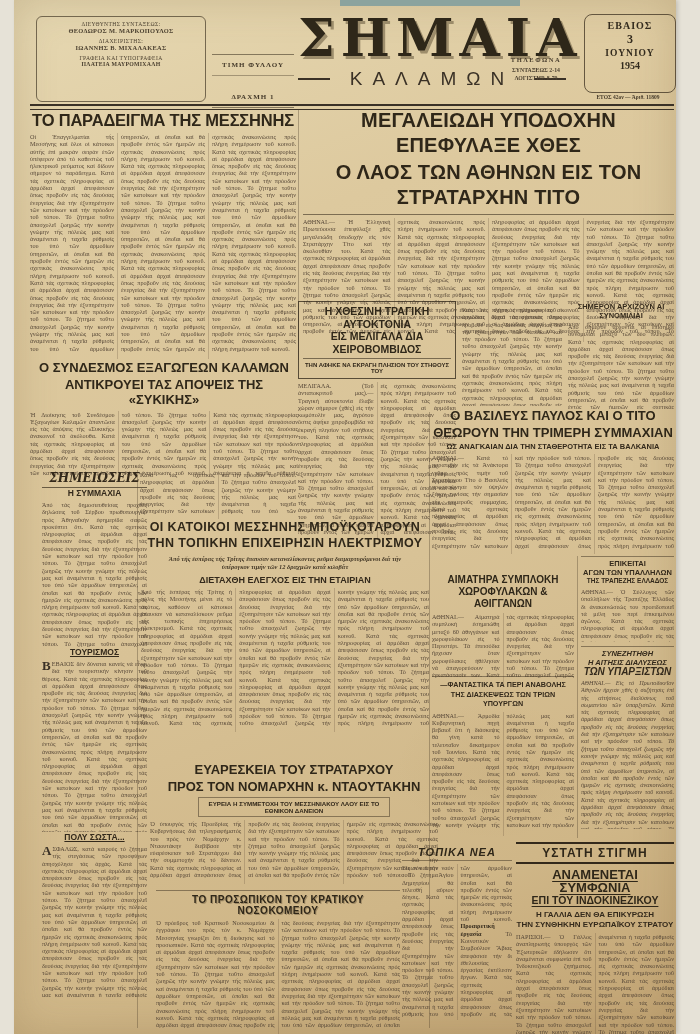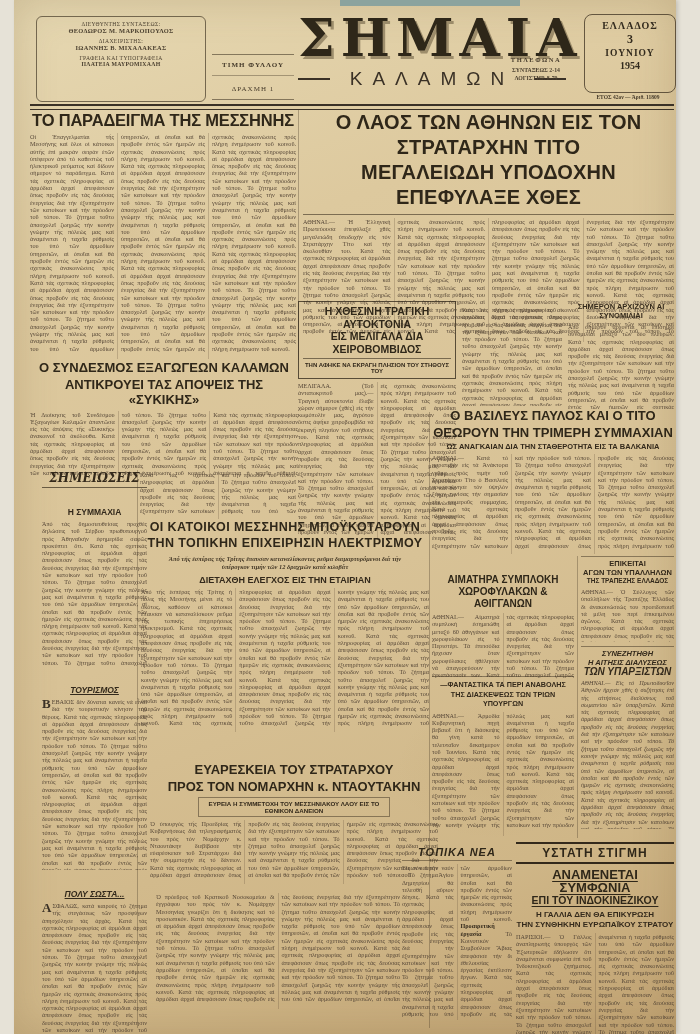--- a/index.html
+++ b/index.html
@@ -9,21 +9,21 @@
     background:linear-gradient(160deg,#e6d8b2 0%,#ddc99e 25%,#d8c296 55%,#cfb687 82%,#c0a272 100%);
     box-shadow:inset 0 0 40px rgba(120,95,55,.25), 2px 0 4px rgba(0,0,0,.15);}
   .stain{position:absolute;border-radius:50%;pointer-events:none;}
   .vrule{position:absolute;width:1px;background:rgba(75,60,40,.35);}
   
   .mbox{position:absolute;border:1px solid rgba(70,58,40,.7);border-radius:6px;text-align:center;color:#4a3f2f;}
   .mbox .r{font-size:5.6px;letter-spacing:.4px;margin-top:4px;}
   .mbox .n{font-size:6.4px;font-weight:bold;letter-spacing:.3px;}
   #price-box{position:absolute;text-align:center;color:#453a2a;border-top:1px solid rgba(70,58,40,.6);border-bottom:1px solid rgba(70,58,40,.6);padding:6px 0;}
   #price-box .l{font-size:7px;letter-spacing:1px;font-weight:bold;}
-  #price-box .v{font-size:7px;letter-spacing:1px;font-weight:normal;margin-top:6px;border-top:1px solid rgba(70,58,40,.4);padding-top:9px;text-align:center;}
+  #price-box .v{font-size:7px;letter-spacing:1px;font-weight:bold;margin-top:6px;border-top:1px solid rgba(70,58,40,.4);padding-top:17px;text-align:center;}
   #paper-title{position:absolute;text-align:center;}
   #paper-title .t{font-family:"DejaVu Serif",serif;font-weight:bold;font-size:52px;line-height:56px;letter-spacing:6px;color:#2e2719;text-shadow:2.5px 2.5px 0 rgba(90,75,50,.5);}
   #paper-title .sub{display:flex;align-items:center;gap:20px;margin-top:2px;color:#3a3126;}
   #paper-title .sub .dash{flex:1;height:2px;background:#3a3126;}
   #paper-title .sub .s{font-family:"Liberation Sans",sans-serif;font-size:19px;letter-spacing:10px;font-weight:400;}
   #phones{position:absolute;text-align:center;color:#4a3f2f;}
   #phones .l{font-size:6.5px;font-weight:bold;letter-spacing:1.5px;margin-bottom:4px;}
   #phones .p{font-size:5.8px;font-weight:bold;margin-top:2px;}
   #date-box{position:absolute;border:1.5px solid rgba(60,48,32,.75);border-radius:8px;text-align:center;color:#332b1e;padding-top:5px;}
   #date-box .d1{font-size:10px;font-weight:bold;letter-spacing:1px;}
@@ -39,22 +39,22 @@
   .cols2{column-count:2;} .cols3{column-count:3;} .cols4{column-count:4;}
   .dc{float:left;font-size:13px;line-height:11px;font-weight:bold;padding-right:1px;color:#3a3126;}
   .subbold{font-family:"Liberation Sans",sans-serif;font-weight:bold;color:#33291b;text-align:center;}
   .deck{font-size:6.4px;line-height:8px;font-weight:bold;color:#463a28;text-align:center;font-style:italic;}
   b.inb{color:#33291b;}
   #meligala-frame{border:1.5px solid rgba(55,45,30,.8);padding:3px 4px 4px;}
   #meligala-frame .mh{font-size:10.5px;line-height:12.5px;}
   #meligala-frame .msub{font-size:6px;border-top:1px solid rgba(55,45,30,.6);margin-top:3px;padding-top:3px;}
   .kickbox{border-top:2px solid #33291b;border-bottom:2px solid #33291b;padding:2px 0;}
   .scripthead{font-family:"DejaVu Serif",serif;font-style:italic;font-weight:bold;font-size:12px;color:#33291b;text-align:center;border-bottom:1px solid rgba(55,45,30,.7);padding-bottom:2px;}
-  .smallsub{font-family:"Liberation Sans",sans-serif;font-weight:bold;font-size:8.5px;color:#33291b;text-align:center;margin:19px 0 2px;}
-  .smallsub.it{font-style:italic;text-decoration:underline;}
+  .smallsub{font-family:"Liberation Sans",sans-serif;font-weight:bold;font-size:8.5px;color:#33291b;text-align:center;margin:0 0 2px;}
+  .smallsub.it{text-decoration:underline;}
   .u{text-decoration:underline;text-underline-offset:2px;}
 </style>
 </head>
 <body>
 
 <div id="scan">
   <div id="sheet">
     <div class="stain" style="left:40px;top:180px;width:120px;height:90px;background:radial-gradient(ellipse,rgba(150,115,60,.10),transparent 70%);"></div>
     <div class="stain" style="left:380px;top:700px;width:200px;height:140px;background:radial-gradient(ellipse,rgba(150,115,60,.08),transparent 70%);"></div>
   </div>
@@ -83,38 +83,38 @@
     </div>
   </div>
 
   <div id="phones" style="left:500px;top:56px;width:72px;">
     <div class="l">ΤΗΛΕΦΩΝΑ</div>
     <div class="p">ΣΥΝΤΑΞΕΩΣ 2-14</div>
     <div class="p">ΛΟΓΙΣΤΗΡ. 8-79</div>
   </div>
 
   <div id="date-box" style="left:584px;top:14px;width:90px;height:72px;">
-    <div class="d1">ΕΛΛΑΔΟΣ</div>
+    <div class="d1">ΕΒΑΙΟΣ</div>
     <div class="d2">3</div>
     <div class="d3">ΙΟΥΝΙΟΥ</div>
     <div class="d4">1954</div>
   </div>
   <div id="issue-line" style="left:580px;top:94px;width:96px;">ΕΤΟΣ 42ον — Ἀριθ. 11809</div>
 
   <div id="masthead-rule" style="left:30px;top:104px;width:644px;"></div>
 
   <section class="story" style="left:30px;top:111px;width:266px;">
     <h2 class="hl" style="font-size:16.5px;letter-spacing:-.2px;">ΤΟ ΠΑΡΑΔΕΙΓΜΑ ΤΗΣ ΜΕΣΣΗΝΗΣ</h2>
     <div class="body cols3" style="height:226px;">Οἱ Ἐπαγγελματίαι τῆς Μεσσήνης καί ὅλοι οἱ κάτοικοι αὐτῆς ἐπί μακράν σειράν ἐτῶν ὑπέφερον ἀπό τό καθεστώς τοῦ ἠλεκτρικοῦ ρεύματος καί δίδουν σήμερον τό παράδειγμα. Κατά τάς σχετικάς πληροφορίας αἱ ἁρμόδιαι ἀρχαί ἀπεφάσισαν ὅπως προβοῦν εἰς τάς δεούσας ἐνεργείας διά τήν ἐξυπηρέτησιν τῶν κατοίκων καί τήν πρόοδον τοῦ τόπου. Τό ζήτημα τοῦτο ἀπασχολεῖ ζωηρῶς τήν κοινήν γνώμην τῆς πόλεώς μας καί ἀναμένεται ἡ ταχεῖα ρύθμισίς του ὑπό τῶν ἁρμοδίων ὑπηρεσιῶν, αἱ ὁποῖαι καί θά προβοῦν ἐντός τῶν ἡμερῶν εἰς σχετικάς ἀνακοινώσεις πρός πλήρη ἐνημέρωσιν τοῦ κοινοῦ. Κατά τάς σχετικάς πληροφορίας αἱ ἁρμόδιαι ἀρχαί ἀπεφάσισαν ὅπως προβοῦν εἰς τάς δεούσας ἐνεργείας διά τήν ἐξυπηρέτησιν τῶν κατοίκων καί τήν πρόοδον τοῦ τόπου. Τό ζήτημα τοῦτο ἀπασχολεῖ ζωηρῶς τήν κοινήν γνώμην τῆς πόλεώς μας καί ἀναμένεται ἡ ταχεῖα ρύθμισίς του ὑπό τῶν ἁρμοδίων ὑπηρεσιῶν, αἱ ὁποῖαι καί θά προβοῦν ἐντός τῶν ἡμερῶν εἰς σχετικάς ἀνακοινώσεις πρός πλήρη ἐνημέρωσιν τοῦ κοινοῦ. Κατά τάς σχετικάς πληροφορίας αἱ ἁρμόδιαι ἀρχαί ἀπεφάσισαν ὅπως προβοῦν εἰς τάς δεούσας ἐνεργείας διά τήν ἐξυπηρέτησιν τῶν κατοίκων καί τήν πρόοδον τοῦ τόπου. Τό ζήτημα τοῦτο ἀπασχολεῖ ζωηρῶς τήν κοινήν γνώμην τῆς πόλεώς μας καί ἀναμένεται ἡ ταχεῖα ρύθμισίς του ὑπό τῶν ἁρμοδίων ὑπηρεσιῶν, αἱ ὁποῖαι καί θά προβοῦν ἐντός τῶν ἡμερῶν εἰς σχετικάς ἀνακοινώσεις πρός πλήρη ἐνημέρωσιν τοῦ κοινοῦ. Κατά τάς σχετικάς πληροφορίας αἱ ἁρμόδιαι ἀρχαί ἀπεφάσισαν ὅπως προβοῦν εἰς τάς δεούσας ἐνεργείας διά τήν ἐξυπηρέτησιν τῶν κατοίκων καί τήν πρόοδον τοῦ τόπου. Τό ζήτημα τοῦτο ἀπασχολεῖ ζωηρῶς τήν κοινήν γνώμην τῆς πόλεώς μας καί ἀναμένεται ἡ ταχεῖα ρύθμισίς του ὑπό τῶν ἁρμοδίων ὑπηρεσιῶν, αἱ ὁποῖαι καί θά προβοῦν ἐντός τῶν ἡμερῶν εἰς σχετικάς ἀνακοινώσεις πρός πλήρη ἐνημέρωσιν τοῦ κοινοῦ. Κατά τάς σχετικάς πληροφορίας αἱ ἁρμόδιαι ἀρχαί ἀπεφάσισαν ὅπως προβοῦν εἰς τάς δεούσας ἐνεργείας διά τήν ἐξυπηρέτησιν τῶν κατοίκων καί τήν πρόοδον τοῦ τόπου. Τό ζήτημα τοῦτο ἀπασχολεῖ ζωηρῶς τήν κοινήν γνώμην τῆς πόλεώς μας καί ἀναμένεται ἡ ταχεῖα ρύθμισίς του ὑπό τῶν ἁρμοδίων ὑπηρεσιῶν, αἱ ὁποῖαι καί θά προβοῦν ἐντός τῶν ἡμερῶν εἰς σχετικάς ἀνακοινώσεις πρός πλήρη ἐνημέρωσιν τοῦ κοινοῦ. Κατά τάς σχετικάς πληροφορίας αἱ ἁρμόδιαι ἀρχαί ἀπεφάσισαν ὅπως προβοῦν εἰς τάς δεούσας ἐνεργείας διά τήν ἐξυπηρέτησιν τῶν κατοίκων καί τήν πρόοδον τοῦ τόπου. Τό ζήτημα τοῦτο ἀπασχολεῖ ζωηρῶς τήν κοινήν γνώμην τῆς πόλεώς μας καί ἀναμένεται ἡ ταχεῖα ρύθμισίς του ὑπό τῶν ἁρμοδίων ὑπηρεσιῶν, αἱ ὁποῖαι καί θά προβοῦν ἐντός τῶν ἡμερῶν εἰς σχετικάς ἀνακοινώσεις πρός πλήρη ἐνημέρωσιν τοῦ κοινοῦ.</div>
   </section>
   <div class="vrule" style="left:298px;top:110px;height:250px;"></div>
 
   <section class="story" style="left:303px;top:108px;width:371px;">
+    <h1 class="hl" style="font-size:20px;line-height:25px;letter-spacing:.2px;margin:0;">ΜΕΓΑΛΕΙΩΔΗ ΥΠΟΔΟΧΗΝ ΕΠΕΦΥΛΑΞΕ ΧΘΕΣ</h1>
     <h1 class="hl" style="font-size:20px;line-height:25px;letter-spacing:.2px;margin:2px 0 0;">Ο ΛΑΟΣ ΤΩΝ ΑΘΗΝΩΝ ΕΙΣ ΤΟΝ ΣΤΡΑΤΑΡΧΗΝ ΤΙΤΟ</h1>
-    <h1 class="hl" style="font-size:20px;line-height:25px;letter-spacing:.2px;margin:0;">ΜΕΓΑΛΕΙΩΔΗ ΥΠΟΔΟΧΗΝ ΕΠΕΦΥΛΑΞΕ ΧΘΕΣ</h1>
     <div style="border-top:1px solid rgba(60,48,32,.6);margin-top:4px;"></div>
     <div class="body cols4" style="height:124px;">ΑΘΗΝΑΙ.— Ἡ Ἑλληνική Πρωτεύουσα ἐπεφύλαξε χθές μεγαλειώδη ὑποδοχήν εἰς τόν Στρατάρχην Τίτο καί τήν ἀκολουθίαν του. Κατά τάς σχετικάς πληροφορίας αἱ ἁρμόδιαι ἀρχαί ἀπεφάσισαν ὅπως προβοῦν εἰς τάς δεούσας ἐνεργείας διά τήν ἐξυπηρέτησιν τῶν κατοίκων καί τήν πρόοδον τοῦ τόπου. Τό ζήτημα τοῦτο ἀπασχολεῖ ζωηρῶς τήν κοινήν γνώμην τῆς πόλεώς μας καί ἀναμένεται ἡ ταχεῖα ρύθμισίς του ὑπό τῶν ἁρμοδίων ὑπηρεσιῶν, αἱ ὁποῖαι καί θά προβοῦν ἐντός τῶν ἡμερῶν εἰς σχετικάς ἀνακοινώσεις πρός πλήρη ἐνημέρωσιν τοῦ κοινοῦ. Κατά τάς σχετικάς πληροφορίας αἱ ἁρμόδιαι ἀρχαί ἀπεφάσισαν ὅπως προβοῦν εἰς τάς δεούσας ἐνεργείας διά τήν ἐξυπηρέτησιν τῶν κατοίκων καί τήν πρόοδον τοῦ τόπου. Τό ζήτημα τοῦτο ἀπασχολεῖ ζωηρῶς τήν κοινήν γνώμην τῆς πόλεώς μας καί ἀναμένεται ἡ ταχεῖα ρύθμισίς του ὑπό τῶν ἁρμοδίων ὑπηρεσιῶν, αἱ ὁποῖαι καί θά προβοῦν ἐντός τῶν ἡμερῶν εἰς σχετικάς ἀνακοινώσεις πρός πλήρη ἐνημέρωσιν τοῦ κοινοῦ. Κατά τάς σχετικάς πληροφορίας αἱ ἁρμόδιαι ἀρχαί ἀπεφάσισαν ὅπως προβοῦν εἰς τάς δεούσας ἐνεργείας διά τήν ἐξυπηρέτησιν τῶν κατοίκων καί τήν πρόοδον τοῦ τόπου. Τό ζήτημα τοῦτο ἀπασχολεῖ ζωηρῶς τήν κοινήν γνώμην τῆς πόλεώς μας καί ἀναμένεται ἡ ταχεῖα ρύθμισίς του ὑπό τῶν ἁρμοδίων ὑπηρεσιῶν, αἱ ὁποῖαι καί θά προβοῦν ἐντός τῶν ἡμερῶν εἰς σχετικάς ἀνακοινώσεις πρός πλήρη ἐνημέρωσιν τοῦ κοινοῦ. Κατά τάς σχετικάς πληροφορίας αἱ ἁρμόδιαι ἀρχαί ἀπεφάσισαν ὅπως προβοῦν εἰς τάς δεούσας ἐνεργείας διά τήν ἐξυπηρέτησιν τῶν κατοίκων καί τήν πρόοδον τοῦ τόπου. Τό ζήτημα τοῦτο ἀπασχολεῖ ζωηρῶς τήν κοινήν γνώμην τῆς πόλεώς μας καί ἀναμένεται ἡ ταχεῖα ρύθμισίς του ὑπό τῶν ἁρμοδίων ὑπηρεσιῶν, αἱ ὁποῖαι καί θά προβοῦν ἐντός τῶν ἡμερῶν εἰς σχετικάς ἀνακοινώσεις πρός πλήρη ἐνημέρωσιν τοῦ κοινοῦ. Κατά τάς σχετικάς πληροφορίας αἱ ἁρμόδιαι ἀρχαί ἀπεφάσισαν ὅπως προβοῦν εἰς τάς δεούσας ἐνεργείας διά τήν ἐξυπηρέτησιν τῶν κατοίκων καί τήν πρόοδον τοῦ τόπου. Τό ζήτημα τοῦτο ἀπασχολεῖ ζωηρῶς τήν κοινήν γνώμην τῆς πόλεώς μας καί ἀναμένεται ἡ ταχεῖα ρύθμισίς του ὑπό τῶν ἁρμοδίων ὑπηρεσιῶν, αἱ ὁποῖαι καί θά προβοῦν ἐντός τῶν ἡμερῶν εἰς σχετικάς ἀνακοινώσεις πρός πλήρη ἐνημέρωσιν τοῦ κοινοῦ.</div>
   </section>
 
   <section class="story" style="left:298px;top:301px;width:158px;">
     <div id="meligala-frame">
       <div class="hl mh">Η ΧΘΕΣΙΝΗ ΤΡΑΓΙΚΗ ΑΥΤΟΚΤΟΝΙΑ</div>
       <div class="hl mh">ΕΙΣ ΜΕΛΙΓΑΛΑ ΔΙΑ ΧΕΙΡΟΒΟΜΒΙΔΟΣ</div>
       <div class="subbold msub">ΤΗΝ ΑΦΗΚΕ ΝΑ ΕΚΡΑΓΗ ΠΛΗΣΙΟΝ ΤΟΥ ΣΤΗΘΟΥΣ ΤΟΥ</div>
     </div>
@@ -196,20 +196,21 @@
   </section>
 
   <section class="story" style="left:150px;top:762px;width:288px;">
     <h2 class="hl" style="font-size:13px;line-height:15.5px;">ΕΥΑΡΕΣΚΕΙΑ ΤΟΥ ΣΤΡΑΤΑΡΧΟΥ</h2>
     <h2 class="hl" style="font-size:13px;line-height:15.5px;margin-top:1px;">ΠΡΟΣ ΤΟΝ ΝΟΜΑΡΧΗΝ κ. ΝΤΑΟΥΤΑΚΗΝ</h2>
     <div class="subbold" style="font-size:6.2px;width:64%;margin:3px auto 0;border:1px solid rgba(60,48,32,.5);padding:2px 3px;">ΕΥΡΕΙΑ Η ΣΥΜΜΕΤΟΧΗ ΤΟΥ ΜΕΣΣΗΝΙΑΚΟΥ ΛΑΟΥ ΕΙΣ ΤΟ ΕΘΝΙΚΟΝ ΔΑΝΕΙΟΝ</div>
     <div class="body cols3" style="height:64px;">Ὁ ὑπουργός τῆς Προεδρίας τῆς Κυβερνήσεως διά τηλεγραφήματός του πρός τόν Νομάρχην κ. Νταουτάκην διεβίβασε τήν εὐαρέσκειαν τοῦ Στρατάρχου διά τήν συμμετοχήν εἰς τό δάνειον. Κατά τάς σχετικάς πληροφορίας αἱ ἁρμόδιαι ἀρχαί ἀπεφάσισαν ὅπως προβοῦν εἰς τάς δεούσας ἐνεργείας διά τήν ἐξυπηρέτησιν τῶν κατοίκων καί τήν πρόοδον τοῦ τόπου. Τό ζήτημα τοῦτο ἀπασχολεῖ ζωηρῶς τήν κοινήν γνώμην τῆς πόλεώς μας καί ἀναμένεται ἡ ταχεῖα ρύθμισίς του ὑπό τῶν ἁρμοδίων ὑπηρεσιῶν, αἱ ὁποῖαι καί θά προβοῦν ἐντός τῶν ἡμερῶν εἰς σχετικάς ἀνακοινώσεις πρός πλήρη ἐνημέρωσιν τοῦ κοινοῦ. Κατά τάς σχετικάς πληροφορίας αἱ ἁρμόδιαι ἀρχαί ἀπεφάσισαν ὅπως προβοῦν εἰς τάς δεούσας ἐνεργείας διά τήν ἐξυπηρέτησιν τῶν κατοίκων καί τήν πρόοδον τοῦ τόπου. Τό ζήτημα τοῦτο ἀπασχολεῖ ζωηρῶς τήν κοινήν γνώμην τῆς πόλεώς μας καί ἀναμένεται ἡ ταχεῖα ρύθμισίς του ὑπό τῶν ἁρμοδίων ὑπηρεσιῶν, αἱ ὁποῖαι καί θά προβοῦν ἐντός τῶν ἡμερῶν εἰς σχετικάς ἀνακοινώσεις πρός πλήρη ἐνημέρωσιν τοῦ κοινοῦ. Κατά τάς σχετικάς πληροφορίας αἱ ἁρμόδιαι ἀρχαί ἀπεφάσισαν ὅπως προβοῦν εἰς τάς δεούσας ἐνεργείας διά τήν ἐξυπηρέτησιν τῶν κατοίκων καί τήν πρόοδον τοῦ τόπου. Τό ζήτημα τοῦτο ἀπασχολεῖ ζωηρῶς τήν κοινήν γνώμην τῆς πόλεώς μας καί ἀναμένεται ἡ ταχεῖα ρύθμισίς του ὑπό τῶν ἁρμοδίων ὑπηρεσιῶν, αἱ ὁποῖαι καί θά προβοῦν ἐντός τῶν ἡμερῶν εἰς σχετικάς ἀνακοινώσεις πρός πλήρη ἐνημέρωσιν τοῦ κοινοῦ.</div>
   </section>
 
   <section class="story" style="left:156px;top:890px;width:244px;">
+    <div class="hl" style="font-size:10px;letter-spacing:.5px;border-top:1px solid rgba(60,48,32,.5);padding-top:3px;text-shadow:1px 1px 0 rgba(90,75,50,.4);">ΤΟ ΠΡΟΣΩΠΙΚΟΝ ΤΟΥ ΚΡΑΤΙΚΟΥ ΝΟΣΟΚΟΜΕΙΟΥ</div>
     <div class="body cols2" style="height:116px;">Ὁ πρόεδρος τοῦ Κρατικοῦ Νοσοκομείου δι ἐγγράφου του πρός τόν κ. Νομάρχην Μεσσηνίας γνωρίζει ὅτι ἡ διοίκησις καί τό προσωπικόν. Κατά τάς σχετικάς πληροφορίας αἱ ἁρμόδιαι ἀρχαί ἀπεφάσισαν ὅπως προβοῦν εἰς τάς δεούσας ἐνεργείας διά τήν ἐξυπηρέτησιν τῶν κατοίκων καί τήν πρόοδον τοῦ τόπου. Τό ζήτημα τοῦτο ἀπασχολεῖ ζωηρῶς τήν κοινήν γνώμην τῆς πόλεώς μας καί ἀναμένεται ἡ ταχεῖα ρύθμισίς του ὑπό τῶν ἁρμοδίων ὑπηρεσιῶν, αἱ ὁποῖαι καί θά προβοῦν ἐντός τῶν ἡμερῶν εἰς σχετικάς ἀνακοινώσεις πρός πλήρη ἐνημέρωσιν τοῦ κοινοῦ. Κατά τάς σχετικάς πληροφορίας αἱ ἁρμόδιαι ἀρχαί ἀπεφάσισαν ὅπως προβοῦν εἰς τάς δεούσας ἐνεργείας διά τήν ἐξυπηρέτησιν τῶν κατοίκων καί τήν πρόοδον τοῦ τόπου. Τό ζήτημα τοῦτο ἀπασχολεῖ ζωηρῶς τήν κοινήν γνώμην τῆς πόλεώς μας καί ἀναμένεται ἡ ταχεῖα ρύθμισίς του ὑπό τῶν ἁρμοδίων ὑπηρεσιῶν, αἱ ὁποῖαι καί θά προβοῦν ἐντός τῶν ἡμερῶν εἰς σχετικάς ἀνακοινώσεις πρός πλήρη ἐνημέρωσιν τοῦ κοινοῦ. Κατά τάς σχετικάς πληροφορίας αἱ ἁρμόδιαι ἀρχαί ἀπεφάσισαν ὅπως προβοῦν εἰς τάς δεούσας ἐνεργείας διά τήν ἐξυπηρέτησιν τῶν κατοίκων καί τήν πρόοδον τοῦ τόπου. Τό ζήτημα τοῦτο ἀπασχολεῖ ζωηρῶς τήν κοινήν γνώμην τῆς πόλεώς μας καί ἀναμένεται ἡ ταχεῖα ρύθμισίς του ὑπό τῶν ἁρμοδίων ὑπηρεσιῶν, αἱ ὁποῖαι καί θά προβοῦν ἐντός τῶν ἡμερῶν εἰς σχετικάς ἀνακοινώσεις πρός πλήρη ἐνημέρωσιν τοῦ κοινοῦ. Κατά τάς σχετικάς πληροφορίας αἱ ἁρμόδιαι ἀρχαί ἀπεφάσισαν ὅπως προβοῦν εἰς τάς δεούσας ἐνεργείας διά τήν ἐξυπηρέτησιν τῶν κατοίκων καί τήν πρόοδον τοῦ τόπου. Τό ζήτημα τοῦτο ἀπασχολεῖ ζωηρῶς τήν κοινήν γνώμην τῆς πόλεώς μας καί ἀναμένεται ἡ ταχεῖα ρύθμισίς του ὑπό τῶν ἁρμοδίων ὑπηρεσιῶν, αἱ ὁποῖαι καί θά προβοῦν ἐντός τῶν ἡμερῶν εἰς σχετικάς ἀνακοινώσεις πρός πλήρη ἐνημέρωσιν τοῦ κοινοῦ.</div>
   </section>
 
   <section class="story" style="left:402px;top:846px;width:110px;">
     <div class="hl" style="font-size:11px;font-style:italic;letter-spacing:1px;border-bottom:1px solid rgba(60,48,32,.5);padding-bottom:2px;">ΤΟΠΙΚΑ ΝΕΑ</div>
     <div class="body cols2" style="height:156px;">
       <span>Εἰς τόν ἱερόν ναόν τοῦ Ἁγίου Δημητρίου θά τελεσθῆ αὔριον δέησις. Κατά τάς σχετικάς πληροφορίας αἱ ἁρμόδιαι ἀρχαί ἀπεφάσισαν ὅπως προβοῦν εἰς τάς δεούσας ἐνεργείας διά τήν ἐξυπηρέτησιν τῶν κατοίκων καί τήν πρόοδον τοῦ τόπου. Τό ζήτημα τοῦτο ἀπασχολεῖ ζωηρῶς τήν κοινήν γνώμην τῆς πόλεώς μας καί ἀναμένεται ἡ ταχεῖα ρύθμισίς του ὑπό τῶν ἁρμοδίων ὑπηρεσιῶν, αἱ ὁποῖαι καί θά προβοῦν ἐντός τῶν ἡμερῶν εἰς σχετικάς ἀνακοινώσεις πρός πλήρη ἐνημέρωσιν τοῦ κοινοῦ.</span>
       <b class="inb">Προαιρετική ἐργασία</b>
       <span>Τό Κοινοτικόν Συμβούλιον Ἄβιας ἀπεφάσισε τήν δι ἐθελουσίας ἐργασίας ἐκτέλεσιν ἔργων. Κατά τάς σχετικάς πληροφορίας αἱ ἁρμόδιαι ἀρχαί ἀπεφάσισαν ὅπως προβοῦν εἰς τάς δεούσας ἐνεργείας διά τήν ἐξυπηρέτησιν τῶν κατοίκων καί τήν πρόοδον τοῦ τόπου. Τό ζήτημα τοῦτο ἀπασχολεῖ ζωηρῶς τήν κοινήν γνώμην τῆς πόλεώς μας καί ἀναμένεται ἡ ταχεῖα ρύθμισίς του ὑπό τῶν ἁρμοδίων ὑπηρεσιῶν, αἱ ὁποῖαι καί θά προβοῦν ἐντός τῶν ἡμερῶν εἰς σχετικάς ἀνακοινώσεις πρός πλήρη ἐνημέρωσιν τοῦ κοινοῦ.</span>
     </div>

